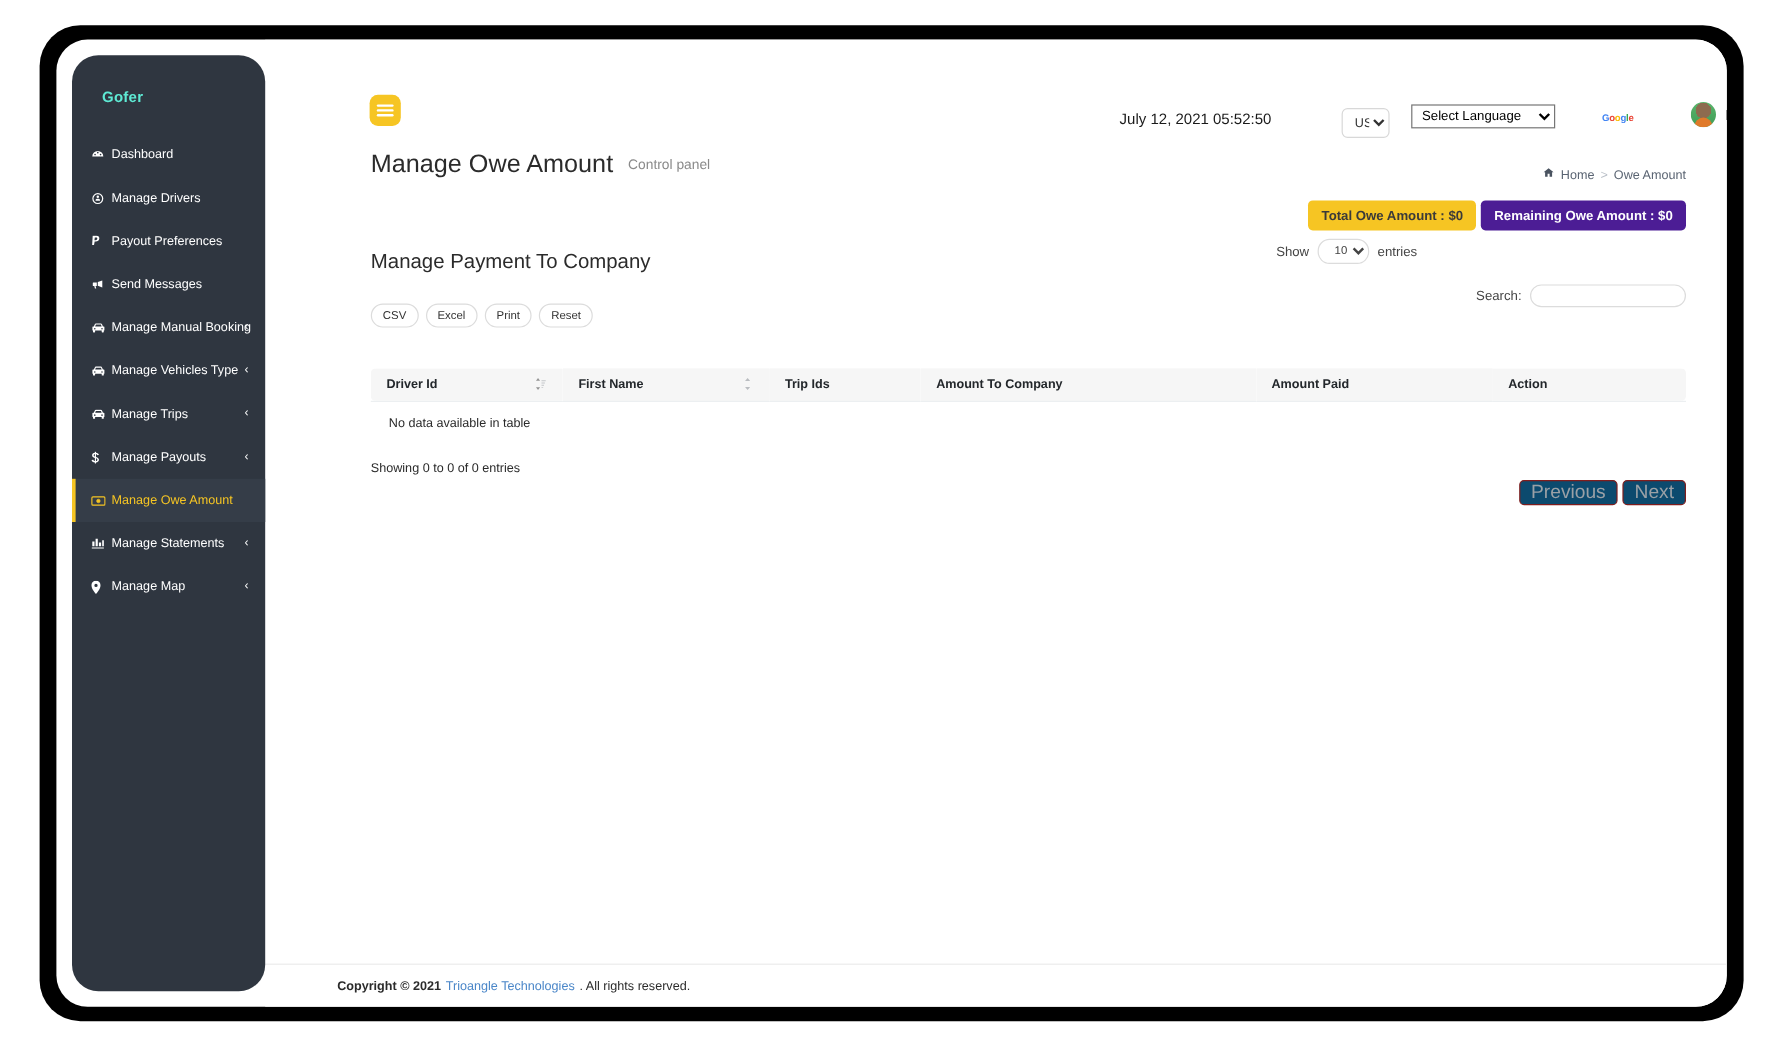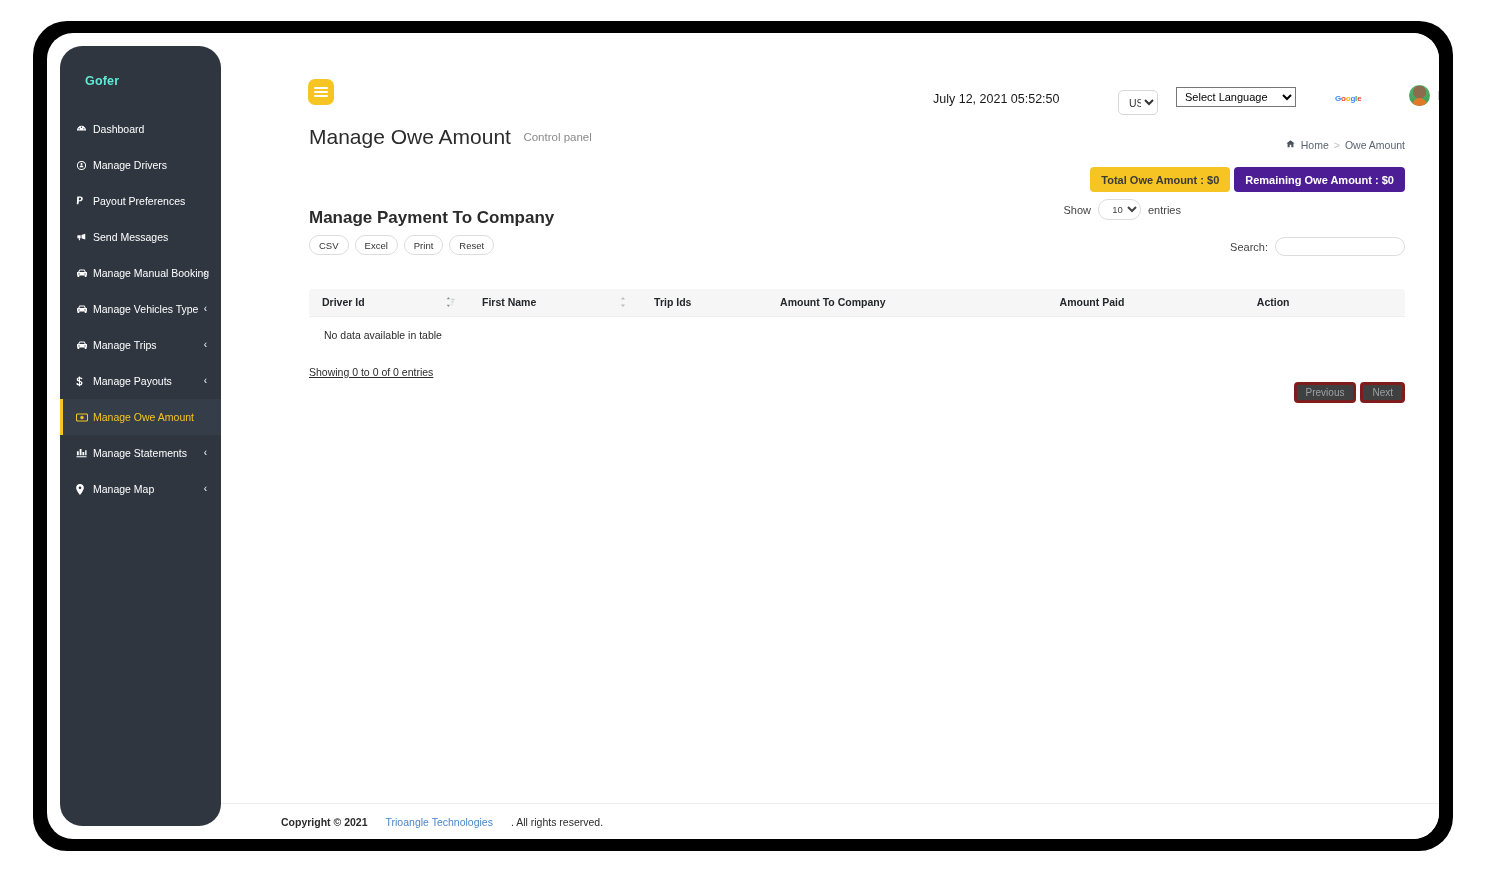--- a/index.html
+++ b/index.html
@@ -251,22 +251,22 @@
 
   
   .card {
     position: absolute;
     left: 88px; top: 175px;
     right: 34px;
   }
   .card-title {
     font-size: 17px;
     color: #2b2b2b;
-    font-weight: 700;
-    margin-bottom: 7px;
+    font-weight: 400;
+    margin-bottom: 25px;
   }
   .btn-group { display: flex; gap: 6px; }
   .mini-btn {
     height: 20px;
     min-width: 36px;
     padding: 0 9px;
     border: 1px solid #dcdcdc;
     border-radius: 10px;
     background: #ffffff;
     font-size: 9.5px;
@@ -353,54 +353,54 @@
 
   .table-foot {
     position: relative;
     margin-top: 12px;
     height: 40px;
   }
   .showing {
     font-size: 10.5px;
     color: #2b2b2b;
     position: absolute;
-    left: 0; top: 0; text-decoration: underline;
+    left: 0; top: 0;
   }
   .pager {
     position: absolute;
     right: 0; top: 16px;
     display: flex;
     gap: 4px;
   }
   .pager button {
     height: 21px;
     padding: 0 9px;
-    border: 3px solid #7f1d1d;
-    background: #404040;
+    border: 1px solid #7f1d1d;
+    background: #0c4a6e;
     border-radius: 4px;
-    font-size: 10px;
+    font-size: 16px;
     color: #9aa0a6;
     font-family: "Liberation Sans", sans-serif;
     cursor: pointer;
   }
 
   
   .footer {
     position: absolute;
     left: 0; right: 0; bottom: 0;
     height: 36px;
     border-top: 1px solid #ececec;
     display: flex;
     align-items: center;
     padding-left: 60px;
     font-size: 10.5px;
     color: #2b2b2b;
   }
   .footer b { font-weight: bold; }
-  .footer .link { color: #4a86c8; margin: 0 18px; cursor: pointer; }
+  .footer .link { color: #4a86c8; margin: 0 4px; cursor: pointer; }
 </style>
 </head>
 <body>
 
 <div class="device-bezel"></div>
 <div class="device-screen">
 
   <aside class="sidebar">
     <div class="brand">Gofer</div>
     <nav id="nav-root">

